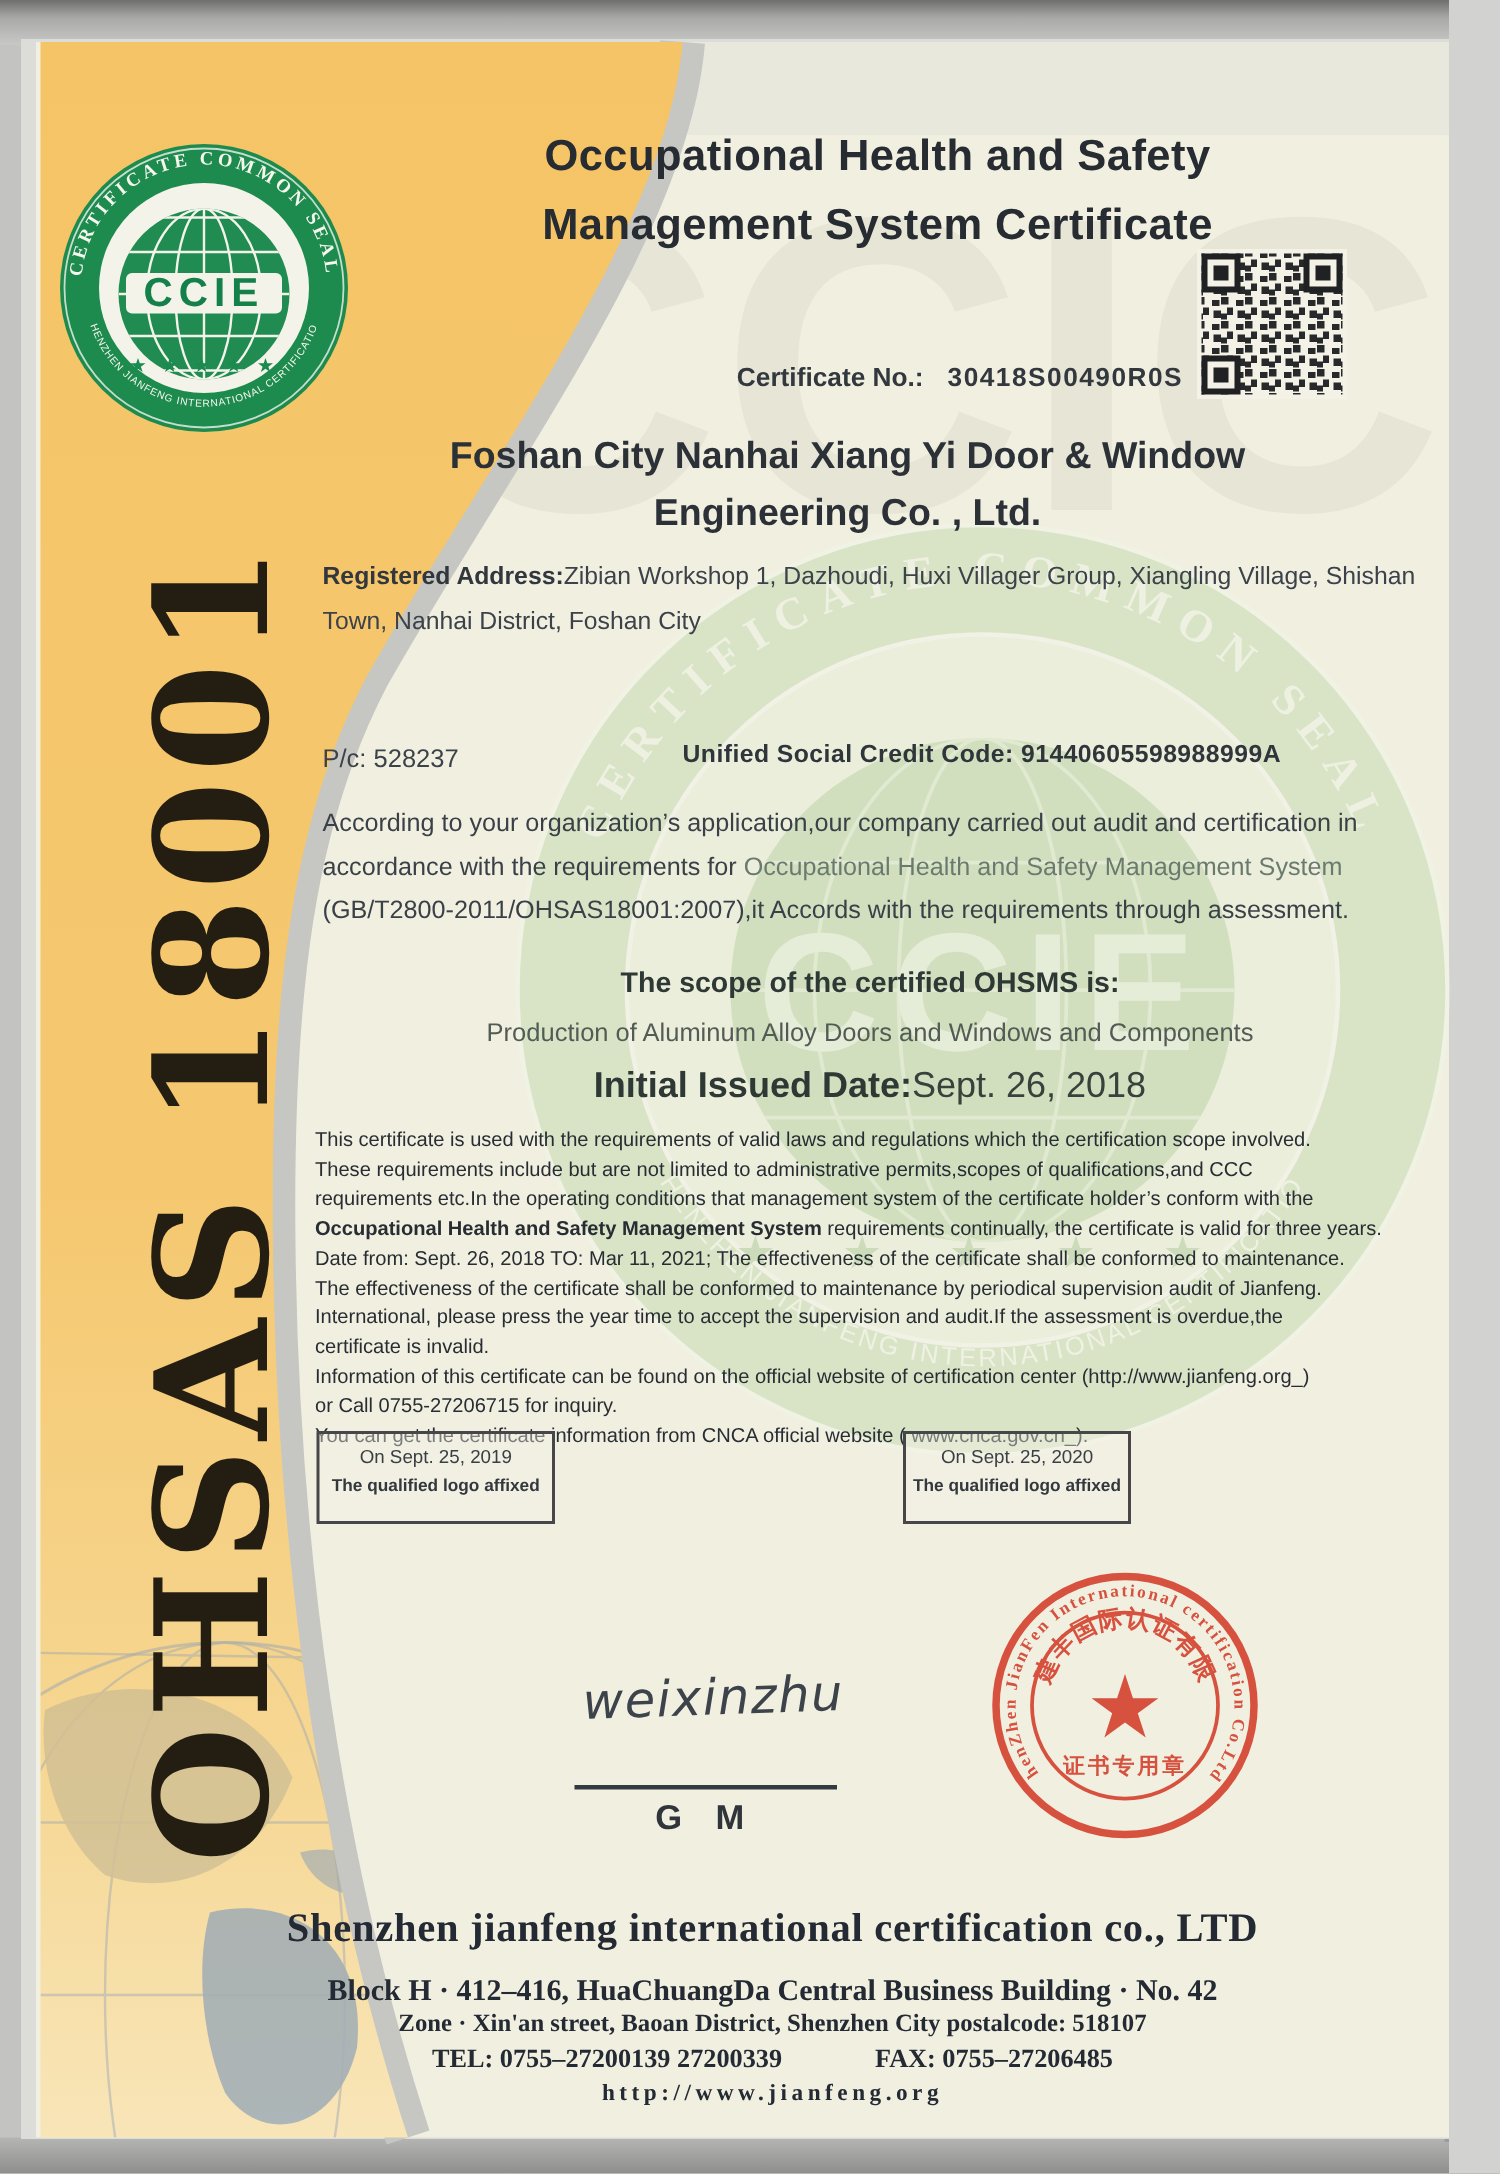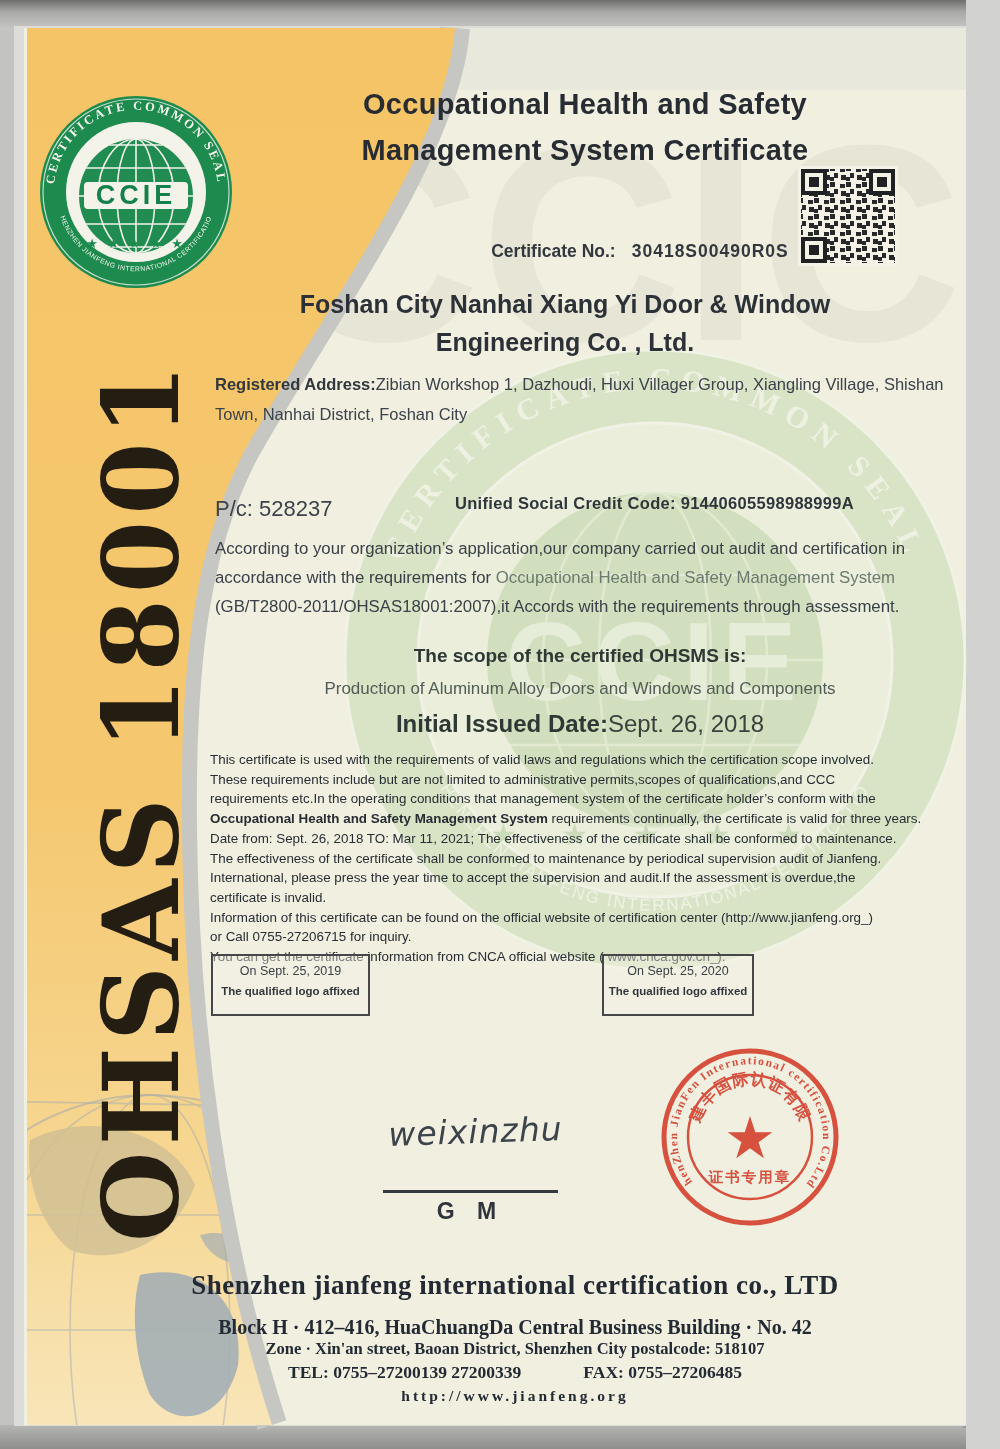--- a/index.html
+++ b/index.html
@@ -10,21 +10,21 @@
 
   .title-line{left:240px;width:690px;text-align:center;font-size:29px;font-weight:bold;
               color:#272c32;letter-spacing:.3px;}
   .certno{left:320px;top:241px;width:640px;text-align:center;font-size:17.5px;
           font-weight:bold;color:#32383e;}
   .certno .val{margin-left:16px;letter-spacing:1px;}
   .company-line{left:220px;width:690px;text-align:center;font-size:25px;font-weight:bold;color:#2b3137;}
 
   .addr{left:215px;top:370px;width:748px;font-size:16.5px;line-height:29.5px;color:#3c424a;}
   .addr b{color:#31373d;}
-  .codes-pc{left:215px;top:496px;font-size:22px;color:#3c424a;}
+  .codes-pc{left:215px;top:496px;font-size:17px;color:#3c424a;}
   .codes-uscc{left:455px;top:494px;font-size:16.5px;font-weight:bold;color:#2f353b;letter-spacing:.3px;}
 
   .statement{left:215px;top:534px;width:700px;font-size:16.8px;line-height:29px;color:#3a4047;}
   .statement .dim{color:#6b7a6e;}
 
   .scope-head{left:230px;top:645px;width:700px;text-align:center;font-size:19px;font-weight:bold;color:#2e3834;}
   .scope-text{left:230px;top:679px;width:700px;text-align:center;font-size:17px;color:#525c55;}
   .issued{left:230px;top:710px;width:700px;text-align:center;font-size:24px;color:#39413c;}
   .issued b{color:#2e3834;}
 

